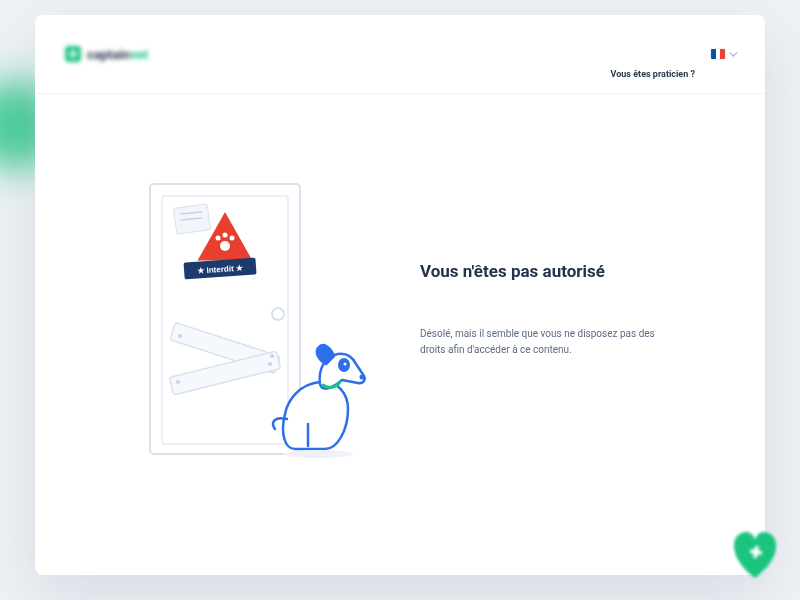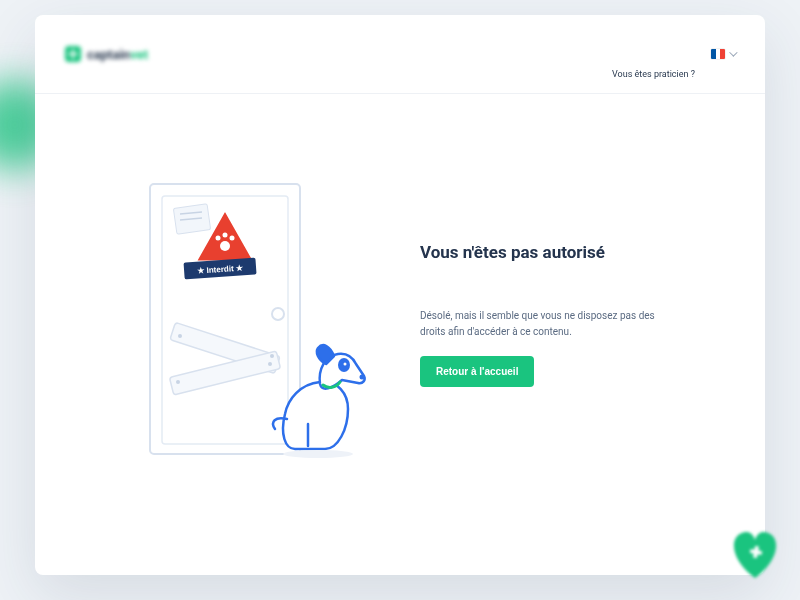--- a/index.html
+++ b/index.html
@@ -78,21 +78,21 @@
     }
     .logo-text .accent { color: #1ac47f; }
     .nav-right {
       display: flex;
       align-items: center;
       gap: 16px;
     }
     .nav-link {
       font-size: 9px;
       color: #2a3a50;
-      font-weight: 400;
+      font-weight: 700;
       margin-top: 40px;
     }
     .login-btn {
       font-size: 9px;
       color: #2a3a50;
       font-weight: 500;
       border: 1px solid #e2e7ee;
       padding: 8px 14px;
       border-radius: 4px;
       background: #fff;
@@ -254,16 +254,15 @@
 
         <ellipse cx="198" cy="290" rx="35" ry="4" fill="#eef2f8"></ellipse>
       </svg>
     </div>
 
     <div class="content">
       <h1 class="title">
         <span>Vous n'êtes pas autorisé</span><br>
       </h1>
       <p class="desc">Désolé, mais il semble que vous ne disposez pas des droits afin d'accéder à ce contenu.</p>
-      <button class="cta">Retour à l'accueil</button>
     </div>
   </main>
 </div>
 
 </body></html>

